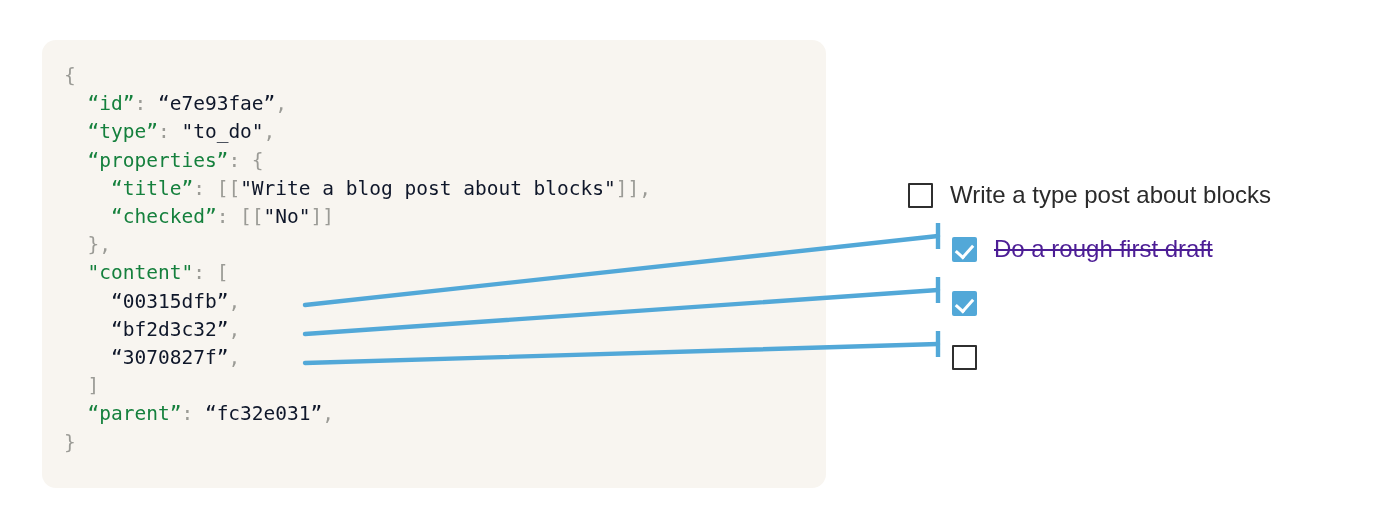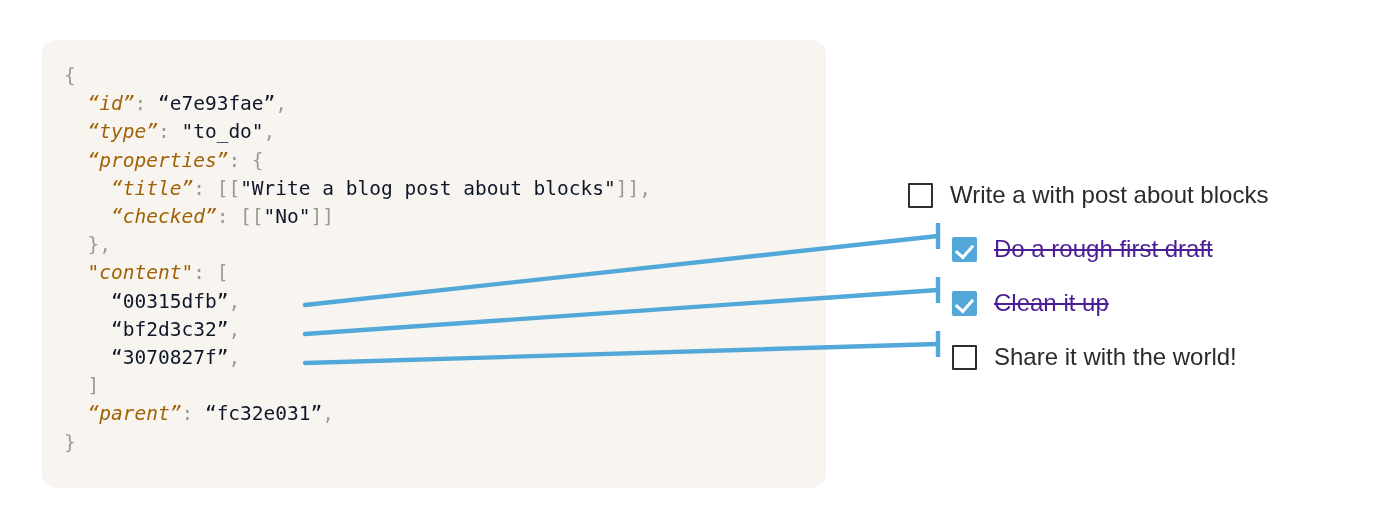--- a/index.html
+++ b/index.html
@@ -32,21 +32,21 @@
     top: 22px;
     margin: 0;
     font-family: "DejaVu Sans Mono", "Liberation Mono", monospace;
     font-size: 19.5px;
     line-height: 28.2px;
     white-space: pre;
     color: #8a8a8a;
     letter-spacing: 0px;
   }
   #code-block .ln { display: block; }
-  .k   { color: #a16207; font-style: italic; }   
+  .k   { color: #15803d; }   
   .s   { color: #0f172a; }   
   .p   { color: #9b9b96; }   
 
   
   #connectors {
     position: absolute;
     left: 0;
     top: 0;
     width: 1400px;
     height: 532px;
@@ -127,27 +127,25 @@
     </g>
     <g>
       <line x1="305" y1="363" x2="938" y2="344" stroke="#52a8d8" stroke-width="4.4" stroke-linecap="round"></line>
       <line x1="938" y1="331" x2="938" y2="357" stroke="#52a8d8" stroke-width="4.4" stroke-linecap="butt"></line>
     </g>
   </svg>
 
 <div id="todo-list">
     <div class="todo-row">
       <div class="cb off"></div>
-      <span class="todo-label">Write a with post about blocks</span>
+      <span class="todo-label">Write a type post about blocks</span>
     </div>
     <div class="todo-row child">
       <div class="cb on"></div>
       <span class="todo-label done">Do a rough first draft</span>
     </div>
     <div class="todo-row child">
       <div class="cb on"></div>
-      <span class="todo-label done">Clean it up</span>
     </div>
     <div class="todo-row child">
       <div class="cb off"></div>
-      <span class="todo-label">Share it with the world!</span>
     </div>
   </div>
 
 </body></html>

